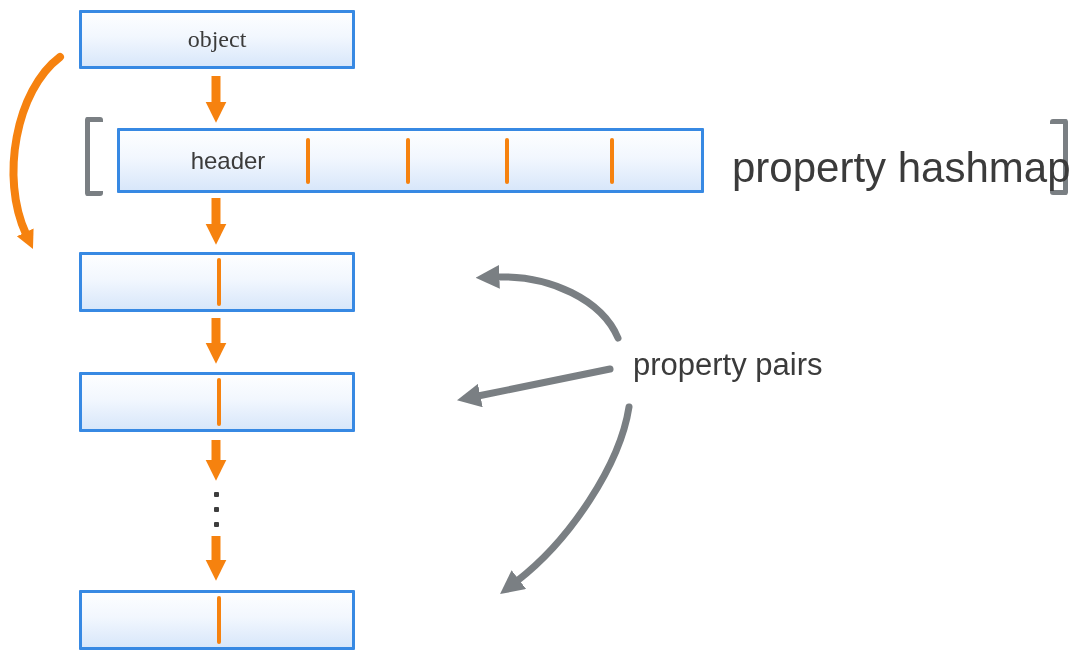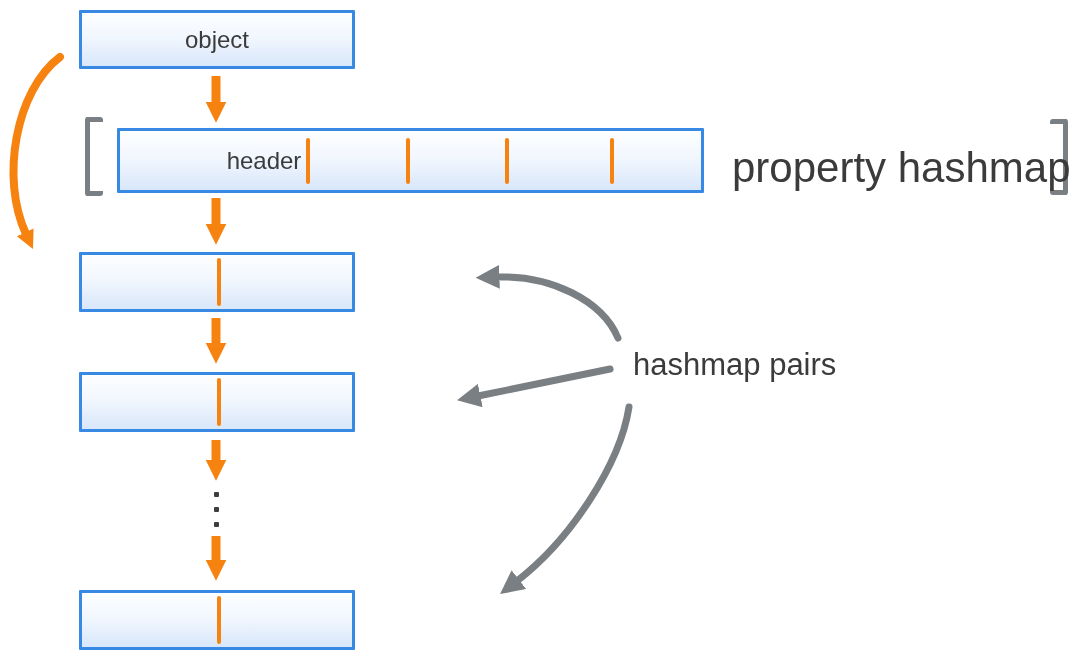--- a/index.html
+++ b/index.html
@@ -76,28 +76,28 @@
     <path class="o-arrow" stroke-width="9" marker-end="url(#mo)" d="M216 536 V562"></path>
 
     <path class="o-arrow" stroke-width="8" stroke-linecap="round" marker-end="url(#mo)" d="M60 57 C16 90, 0 178, 26 234"></path>
 
     <path class="g-arrow" stroke-width="7" stroke-linecap="round" marker-end="url(#mg)" d="M618 338 C602 300, 550 275, 497 277"></path>
     <path class="g-arrow" stroke-width="7" stroke-linecap="round" marker-end="url(#mg)" d="M610 369 L478 396"></path>
     <path class="g-arrow" stroke-width="7" stroke-linecap="round" marker-end="url(#mg)" d="M629 407 C620 465, 570 540, 517 581"></path>
   </svg>
 
   <div class="box" style="left:79px;top:10px;width:276px;height:59px;">
-    <span class="box-label" style="left:0;top:0;width:100%;height:100%;">object</span>
+    <span class="box-label" style="left:0;top:0;width:100%;height:100%;font-family:Liberation Serif, serif;">object</span>
   </div>
 
   <div class="bracket left" style="left:85px;top:117px;width:18px;height:79px;"></div>
   <div class="bracket right" style="left:1050px;top:119px;width:18px;height:76px;"></div>
 
   <div class="box" style="left:117px;top:128px;width:587px;height:65px;">
-    <span class="box-label" style="left:0;top:0;width:216px;height:100%;padding-left:36px;">header</span>
+    <span class="box-label" style="left:0;top:0;width:216px;height:100%;">header</span>
     <span class="divider" style="left:186px;top:7px;bottom:6px;"></span>
     <span class="divider" style="left:286px;top:7px;bottom:6px;"></span>
     <span class="divider" style="left:385px;top:7px;bottom:6px;"></span>
     <span class="divider" style="left:490px;top:7px;bottom:6px;"></span>
   </div>
 
   <div class="side-label" style="left:732px;top:144px;font-size:42px;">property hashmap</div>
 
   <div class="box" style="left:79px;top:252px;width:276px;height:60px;">
     <span class="divider" style="left:135px;top:3px;bottom:3px;"></span>
@@ -110,15 +110,15 @@
   <div class="ellipsis" style="left:214px;top:492px;">
     <span class="dot"></span>
     <span class="dot"></span>
     <span class="dot"></span>
   </div>
 
   <div class="box" style="left:79px;top:590px;width:276px;height:60px;">
     <span class="divider" style="left:135px;top:3px;bottom:3px;"></span>
   </div>
 
-  <div class="side-label" style="left:633px;top:347px;font-size:31px;">hashmap pairs</div>
+  <div class="side-label" style="left:633px;top:347px;font-size:31px;">property pairs</div>
 
 </div>
 
 </body></html>

